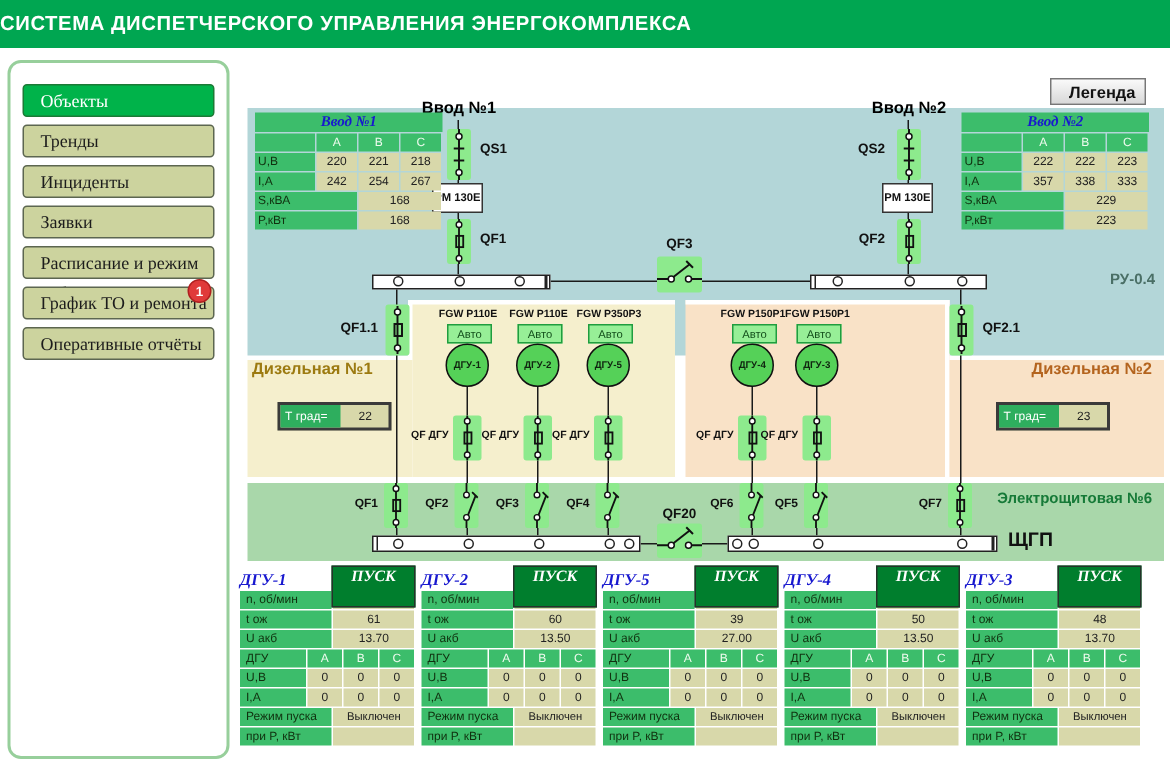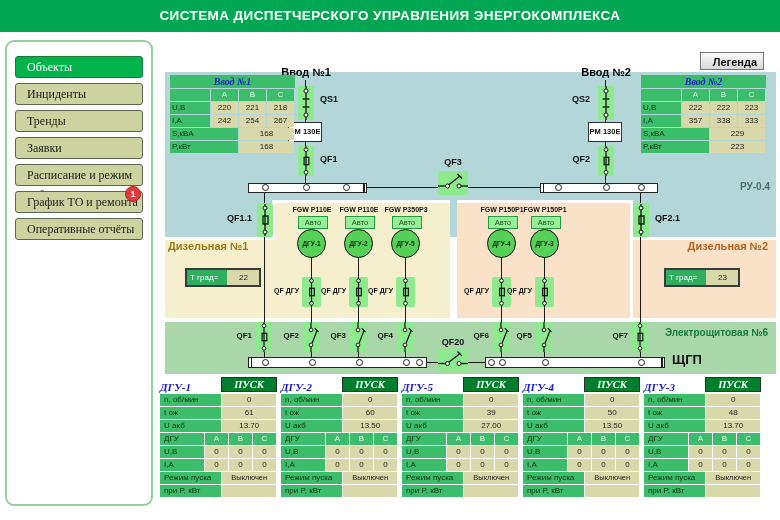--- a/index.html
+++ b/index.html
@@ -1,20 +1,20 @@
 <!DOCTYPE html>
 <html><head>
 <meta charset="utf-8">
 <style>
   html,body{margin:0;padding:0;background:#fff;}
   .page{position:relative;width:780px;height:520px;background:#fff;overflow:hidden;
         font-family:"Liberation Sans",sans-serif;}
   
   .app-header{position:absolute;left:0;top:0;width:780px;height:32px;background:#00a651;}
-  .app-header span{display:block;text-align:center;line-height:32px;color:#fff;
+  .app-header span{display:block;text-align:left;line-height:32px;color:#fff;
         font-weight:bold;font-size:13.5px;letter-spacing:.4px;}
   
   .sidebar{position:absolute;left:5px;top:40px;width:148px;height:466px;background:#fff;
         border:2px solid #97cf9b;border-radius:9px;box-sizing:border-box;}
   .menu-list{padding:14px 8px;}
   .menu-item{position:relative;height:20px;line-height:20px;margin-bottom:5px;
         background:#ccd39e;border:1px solid #5c6650;border-radius:3px;
         font-family:"Liberation Serif",serif;font-size:12px;color:#1c1c1c;
         padding-left:11px;cursor:pointer;}
   .menu-item:first-child{background:#00b34a;border-color:#1c7a36;color:#fff;}
@@ -99,21 +99,21 @@
   .fhead{width:27px;background:#3cbd6b;color:#eefbee;text-align:center;}
   .fval{width:27px;background:#d8d8aa;color:#222;text-align:center;}
   .flabel.wide{width:68px;}
   .fval.wide{width:55px;}
   
   .dgu-row{position:absolute;left:160px;top:377px;display:flex;gap:4px;}
   .dgu-panel{position:relative;width:117px;}
   .dp-head{position:relative;height:17px;}
   .dp-title{font-family:"Liberation Serif",serif;font-style:italic;font-weight:bold;
         font-size:11px;color:#1818cf;}
-  .dp-start{position:absolute;right:0;top:0;width:56px;height:15px;background:#007e2d;
+  .dp-start{position:absolute;right:0;top:0;width:56px;height:28px;background:#007e2d;
         border:1px solid #24332a;color:#fff;font-family:"Liberation Serif",serif;font-style:italic;
         font-weight:bold;font-size:10.5px;line-height:14px;text-align:center;box-sizing:border-box;cursor:pointer;}
   .prow{display:flex;margin-bottom:1px;}
   .pc{height:12px;line-height:12px;font-size:8px;margin-right:1px;}
   .plabel{background:#3cbd6b;color:#10310f;padding-left:4px;box-sizing:border-box;}
   .pval{background:#d8d8aa;color:#222;text-align:center;}
   .phead{background:#3cbd6b;color:#eefbee;text-align:center;}
   .w62{width:62px;} .w54{width:54px;} .w44{width:44px;} .w23{width:23px;}
 </style>
 </head>
@@ -127,26 +127,26 @@
 
   <div class="sidebar">
     <div class="menu-list" id="menu-list">
   <div class="menu-item">
     <span>Объекты</span>
     
   </div>
 
 
   <div class="menu-item">
+    <span>Тренды</span>
+    
+  </div>
+
+  <div class="menu-item">
     <span>Инциденты</span>
-    
-  </div>
-
-  <div class="menu-item">
-    <span>Тренды</span>
     
   </div>
 
   <div class="menu-item">
     <span>Заявки</span>
     
   </div>
 
   <div class="menu-item">
     <span>Расписание и режим работы</span>

